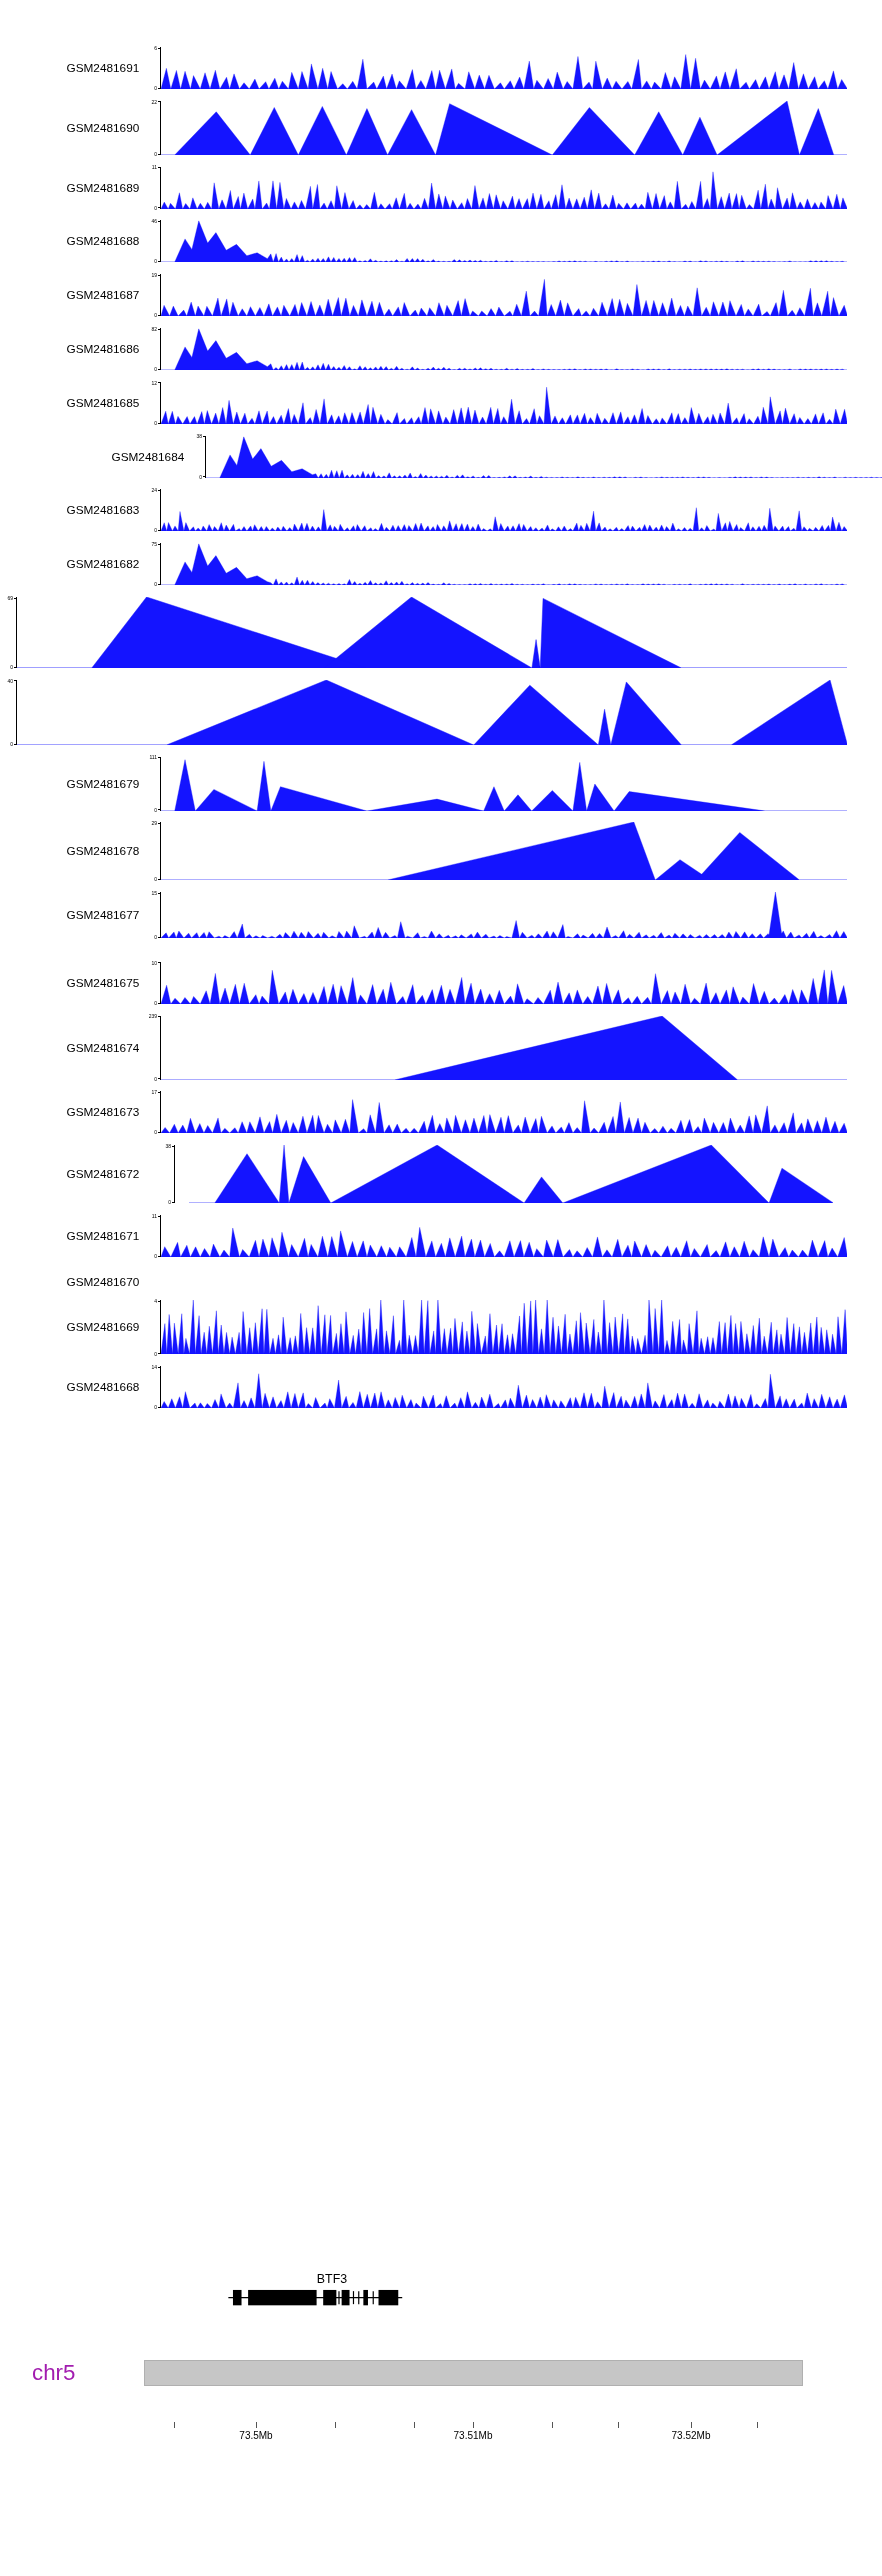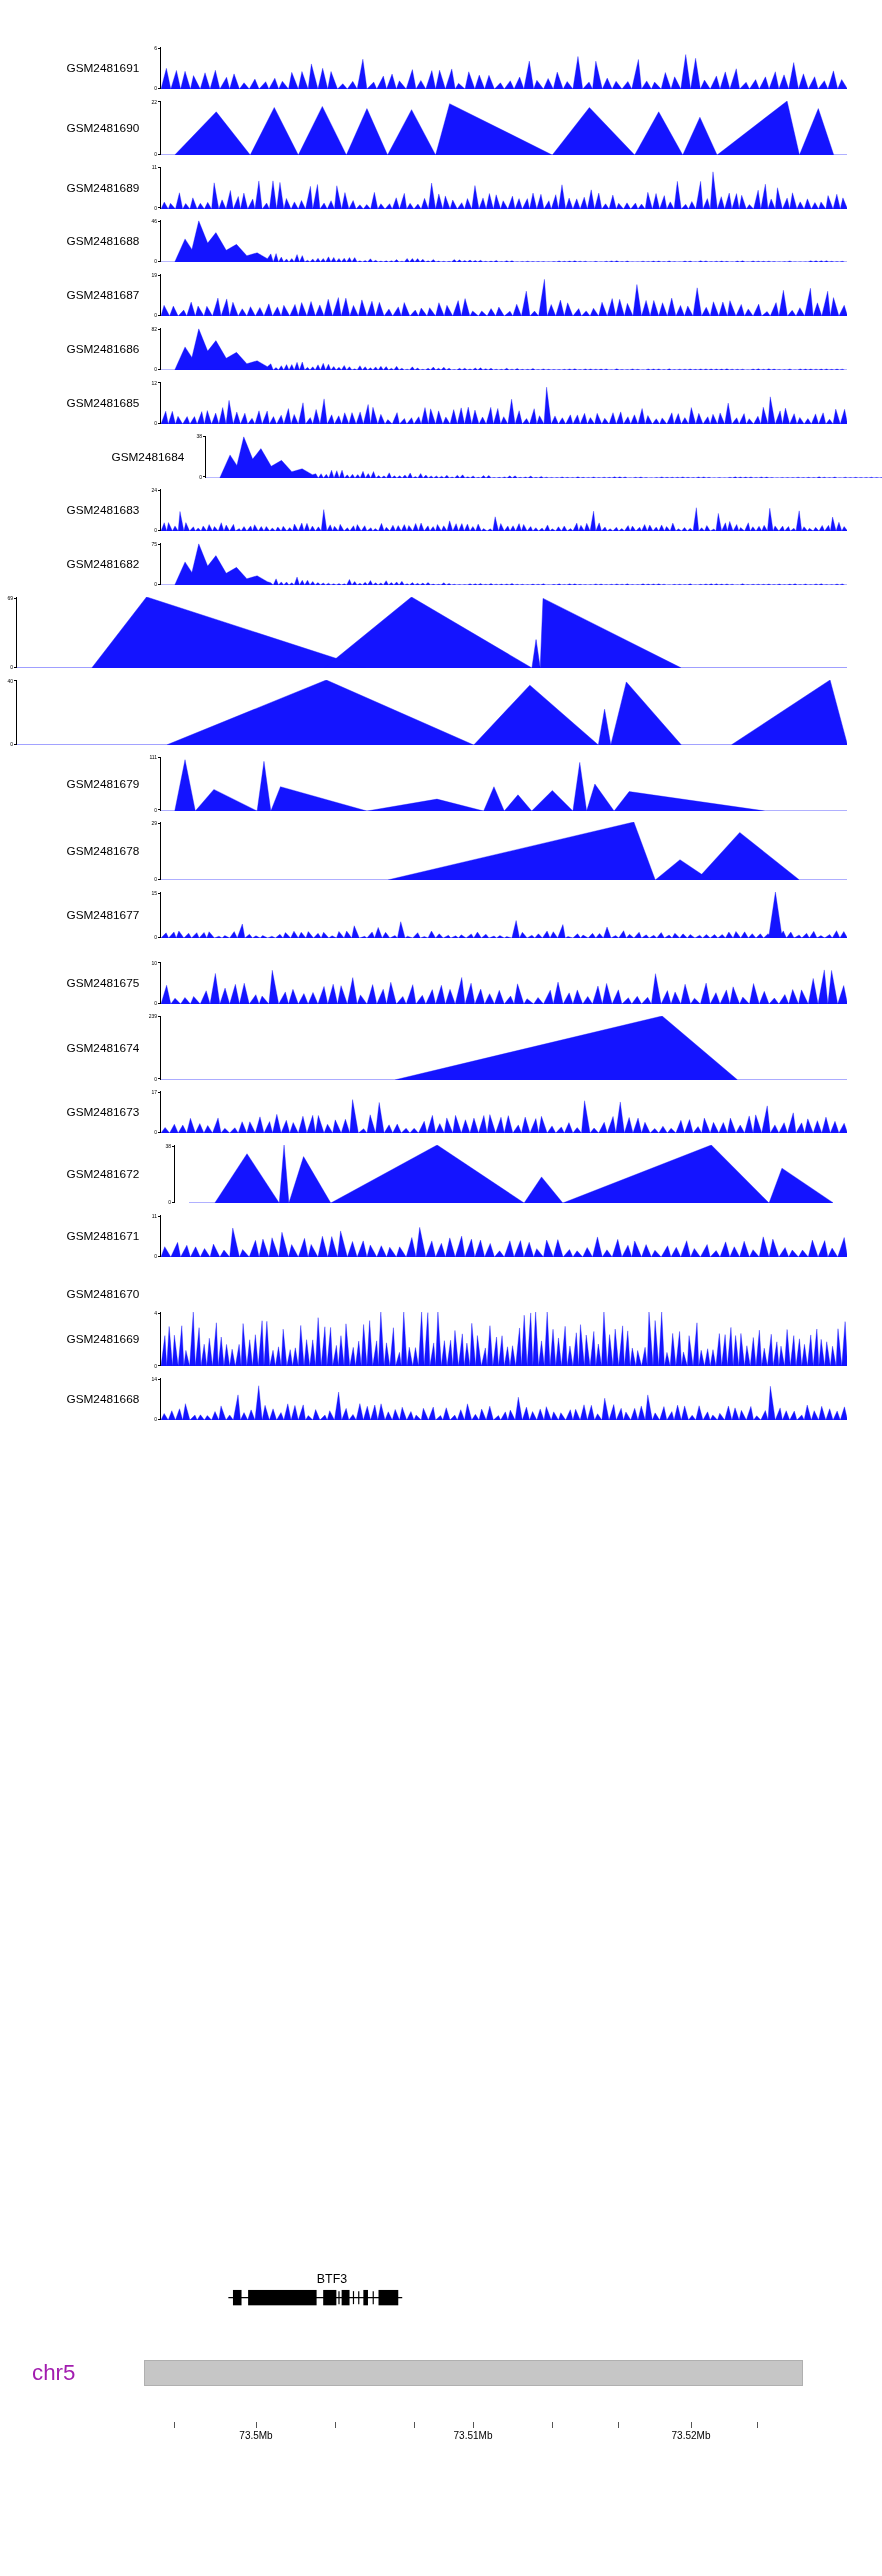--- a/index.html
+++ b/index.html
@@ -390,21 +390,21 @@
           <div class="tick-label" style="bottom: -1.8px;">0</div>
         </div>
         <div class="track-plot">
           <svg viewBox="0 0 1000 100" preserveAspectRatio="none">
             <path d="M0,100 L0.00,100.00 L0.00,100.00 L5.41,75.31 L14.29,100.00 L14.29,100.00 L24.19,65.16 L28.57,100.00 L28.57,100.00 L37.68,71.97 L42.86,100.00 L42.86,100.00 L50.42,75.78 L57.14,100.00 L57.14,100.00 L63.39,79.67 L71.43,100.00 L71.43,100.00 L76.35,69.18 L85.71,100.00 L85.71,100.00 L91.74,83.41 L100.00,100.00 L100.00,100.00 L104.55,30.88 L114.29,100.00 L114.29,100.00 L118.94,81.92 L128.57,100.00 L128.57,100.00 L137.62,60.41 L142.86,100.00 L142.86,100.00 L148.48,57.30 L157.14,100.00 L157.14,100.00 L161.73,54.15 L171.43,100.00 L171.43,100.00 L176.18,40.98 L185.71,100.00 L185.71,100.00 L190.29,70.40 L200.00,100.00 L200.00,100.00 L209.12,55.43 L214.29,100.00 L214.29,100.00 L218.70,70.00 L228.57,100.00 L228.57,100.00 L235.12,50.47 L242.86,100.00 L242.86,100.00 L248.74,51.29 L257.14,100.00 L257.14,100.00 L261.63,37.90 L271.43,100.00 L271.43,100.00 L278.95,62.93 L285.71,100.00 L285.71,100.00 L294.58,61.60 L300.00,100.00 L300.00,100.00 L304.83,71.28 L314.29,100.00 L314.29,100.00 L320.84,72.98 L328.57,100.00 L328.57,100.00 L333.16,76.56 L342.86,100.00 L342.86,100.00 L347.54,75.70 L357.14,100.00 L357.14,100.00 L365.40,53.58 L371.43,100.00 L371.43,100.00 L376.84,29.43 L385.71,100.00 L385.71,100.00 L394.51,61.62 L400.00,100.00 L400.00,100.00 L408.46,67.28 L414.29,100.00 L414.29,100.00 L420.66,54.41 L428.57,100.00 L428.57,100.00 L438.00,50.23 L442.86,100.00 L442.86,100.00 L452.25,57.30 L457.14,100.00 L457.14,100.00 L465.43,59.70 L471.43,100.00 L471.43,100.00 L479.58,67.56 L485.71,100.00 L485.71,100.00 L493.26,85.33 L500.00,100.00 L500.00,100.00 L508.20,61.35 L514.29,100.00 L514.29,100.00 L523.69,61.01 L528.57,100.00 L528.57,100.00 L536.37,64.76 L542.86,100.00 L542.86,100.00 L547.22,80.13 L557.14,100.00 L557.14,100.00 L561.73,59.74 L571.43,100.00 L571.43,100.00 L578.05,58.53 L585.71,100.00 L585.71,100.00 L595.07,82.01 L600.00,100.00 L600.00,100.00 L606.08,85.25 L614.29,100.00 L614.29,100.00 L620.78,77.49 L628.57,100.00 L628.57,100.00 L635.81,52.20 L642.86,100.00 L642.86,100.00 L649.59,82.80 L657.14,100.00 L657.14,100.00 L665.37,57.90 L671.43,100.00 L671.43,100.00 L680.21,71.84 L685.71,100.00 L685.71,100.00 L690.07,62.05 L700.00,100.00 L700.00,100.00 L706.58,70.32 L714.29,100.00 L714.29,100.00 L719.48,83.84 L728.57,100.00 L728.57,100.00 L737.97,73.17 L742.86,100.00 L742.86,100.00 L750.60,76.90 L757.14,100.00 L757.14,100.00 L765.74,61.15 L771.43,100.00 L771.43,100.00 L776.84,79.65 L785.71,100.00 L785.71,100.00 L795.56,70.11 L800.00,100.00 L800.00,100.00 L808.65,84.74 L814.29,100.00 L814.29,100.00 L822.47,63.85 L828.57,100.00 L828.57,100.00 L835.08,75.53 L842.86,100.00 L842.86,100.00 L849.47,62.37 L857.14,100.00 L857.14,100.00 L862.40,82.46 L871.43,100.00 L871.43,100.00 L877.22,51.94 L885.71,100.00 L885.71,100.00 L891.26,57.39 L900.00,100.00 L900.00,100.00 L909.12,77.45 L914.29,100.00 L914.29,100.00 L919.53,83.30 L928.57,100.00 L928.57,100.00 L934.42,83.30 L942.86,100.00 L942.86,100.00 L948.81,59.66 L957.14,100.00 L957.14,100.00 L966.82,60.92 L971.43,100.00 L971.43,100.00 L977.60,78.78 L985.71,100.00 L985.71,100.00 L995.22,53.54 L1000.00,100.00 L1000.00,100.00 L1000,100 Z" fill="#1414ff" stroke="#1414ff" stroke-width="0.6"></path>
           </svg>
         </div>
         <div style="flex: 0 0 35px;"></div>
       </div>
       <div style="height: 11.8px;"></div>
-      <div class="track" style="height: 27px; margin-top: 12px;">
+      <div class="track" style="height: 27px;">
         <div class="track-label">GSM2481670</div>
         <div class="track-axis"></div>
         <div class="track-plot"></div>
         <div style="flex: 0 0 35px;"></div>
       </div>
       <div style="height: 4.7px;"></div>
       <div class="track" style="height: 54px;">
         <div class="track-label">GSM2481669</div>
         <div class="track-axis">
           <div class="ax-line"></div>

